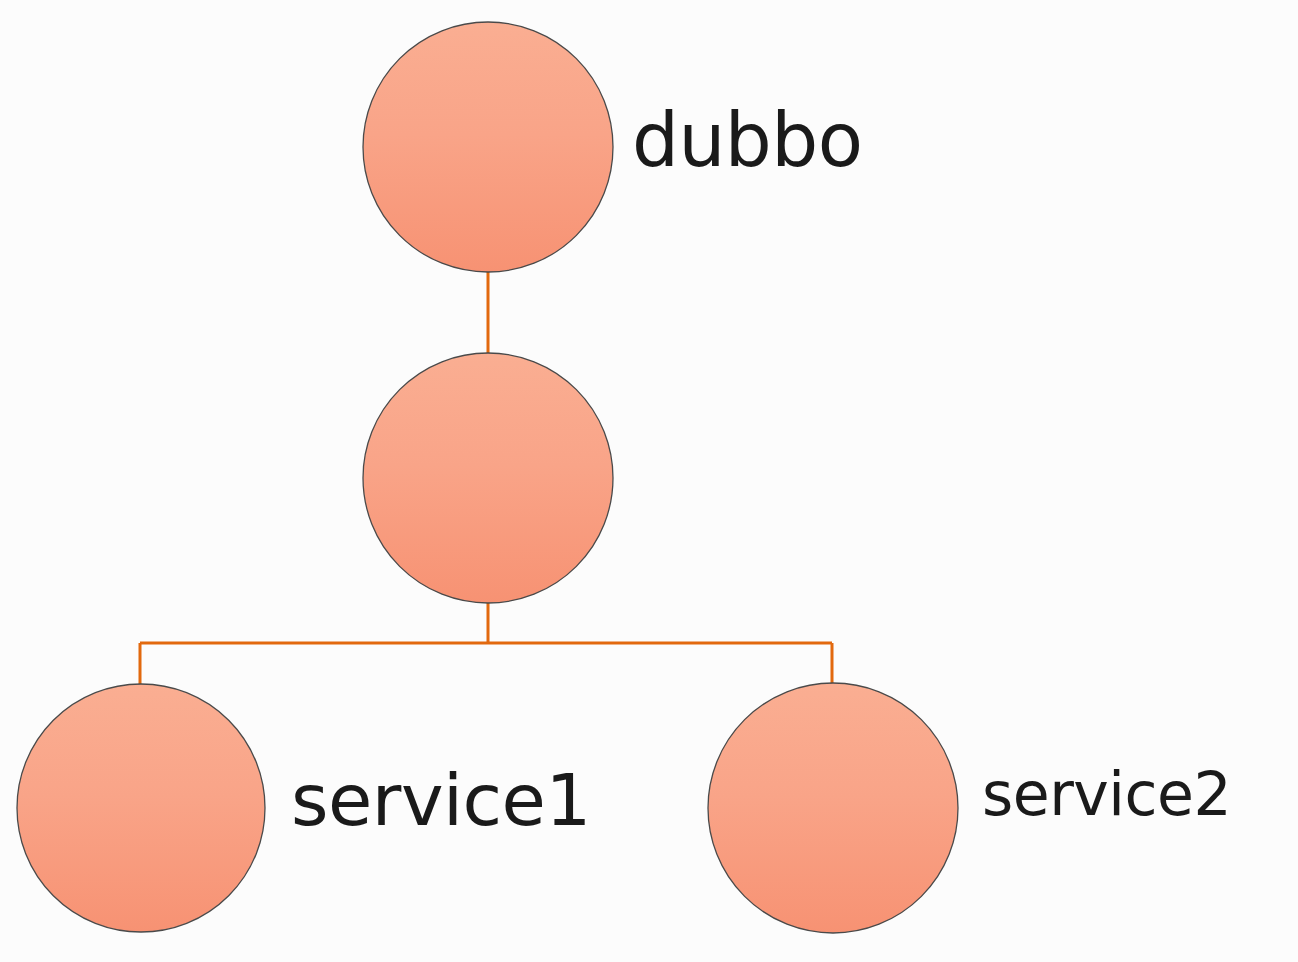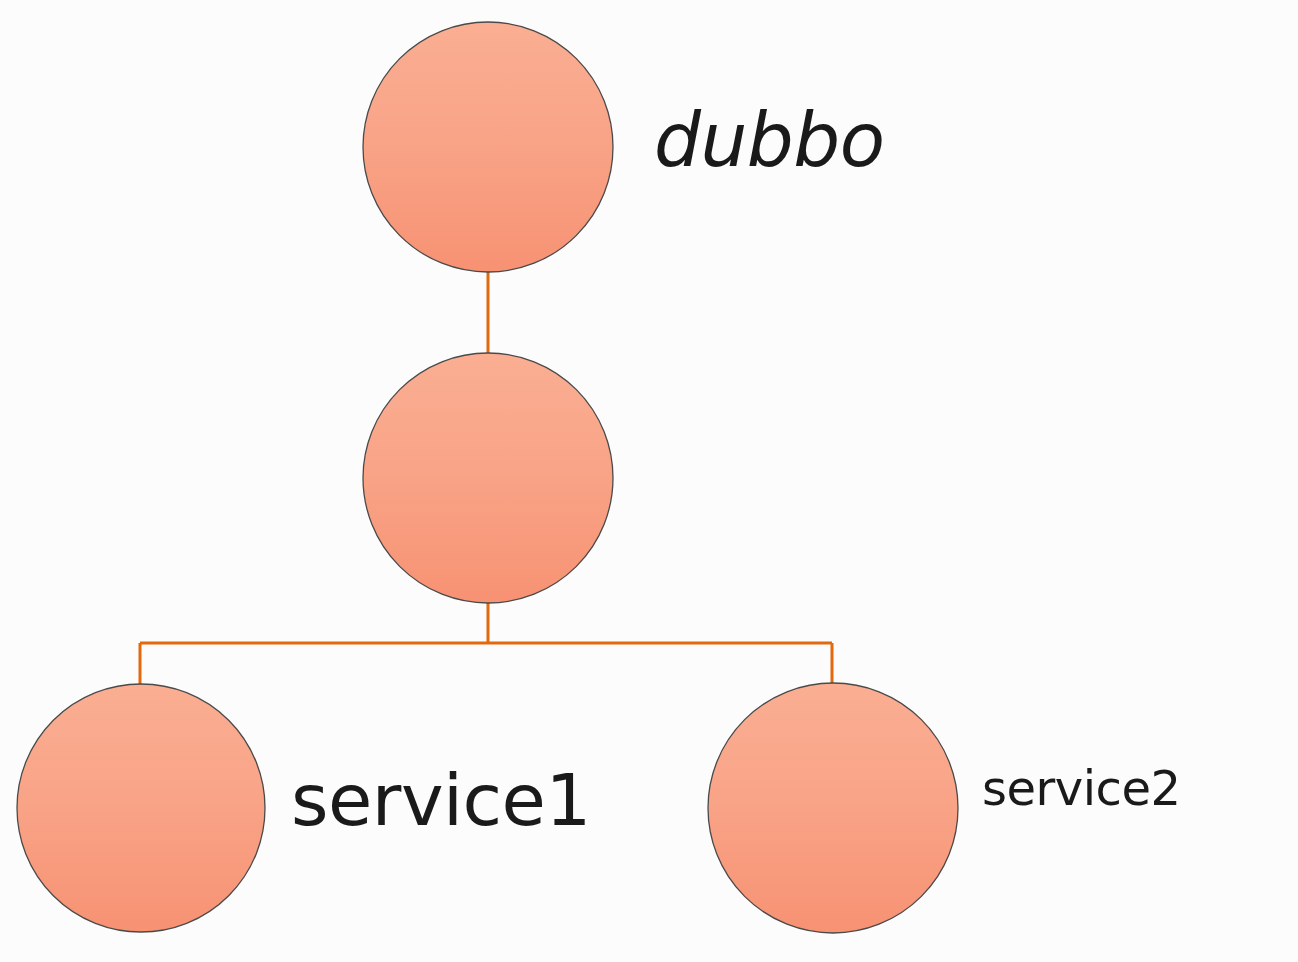--- a/index.html
+++ b/index.html
@@ -28,24 +28,24 @@
   }
   .node-label {
     position: absolute;
     font-family: "DejaVu Sans", sans-serif;
     font-weight: 400;
     color: #1a1a1a;
     white-space: nowrap;
     line-height: 1;
     letter-spacing: -0.5px;
   }
-  .lbl-dubbo    { left: 654px; top: 103px; font-size: 74px; font-style: italic; }
+  .lbl-dubbo    { left: 632px; top: 103px; font-size: 74px; }
   .lbl-mapping  { left: 640px; top: 434px; font-size: 74px; }
   .lbl-service1 { left: 291px; top: 764px; font-size: 72px; }
-  .lbl-service2 { left: 982px; top: 764px; font-size: 48px; }
+  .lbl-service2 { left: 982px; top: 764px; font-size: 60px; }
 </style>
 </head>
 <body>
 
 <div id="canvas">
 
   <svg id="diagram-svg" viewBox="0 0 1298 962" xmlns="http://www.w3.org/2000/svg">
     <defs>
       <linearGradient id="nodeGrad" x1="0" y1="0" x2="0" y2="1">
         <stop offset="0%" stop-color="#faae92"></stop>

